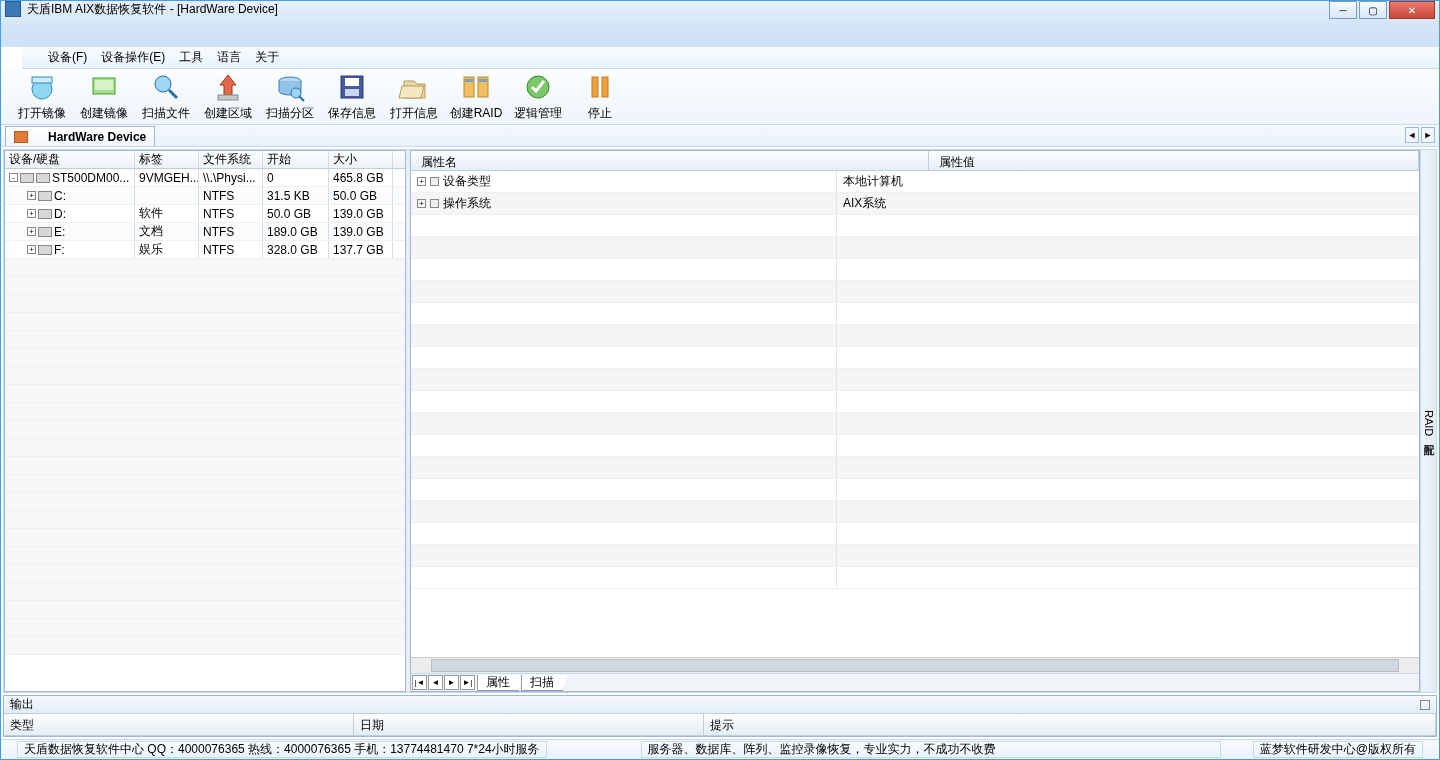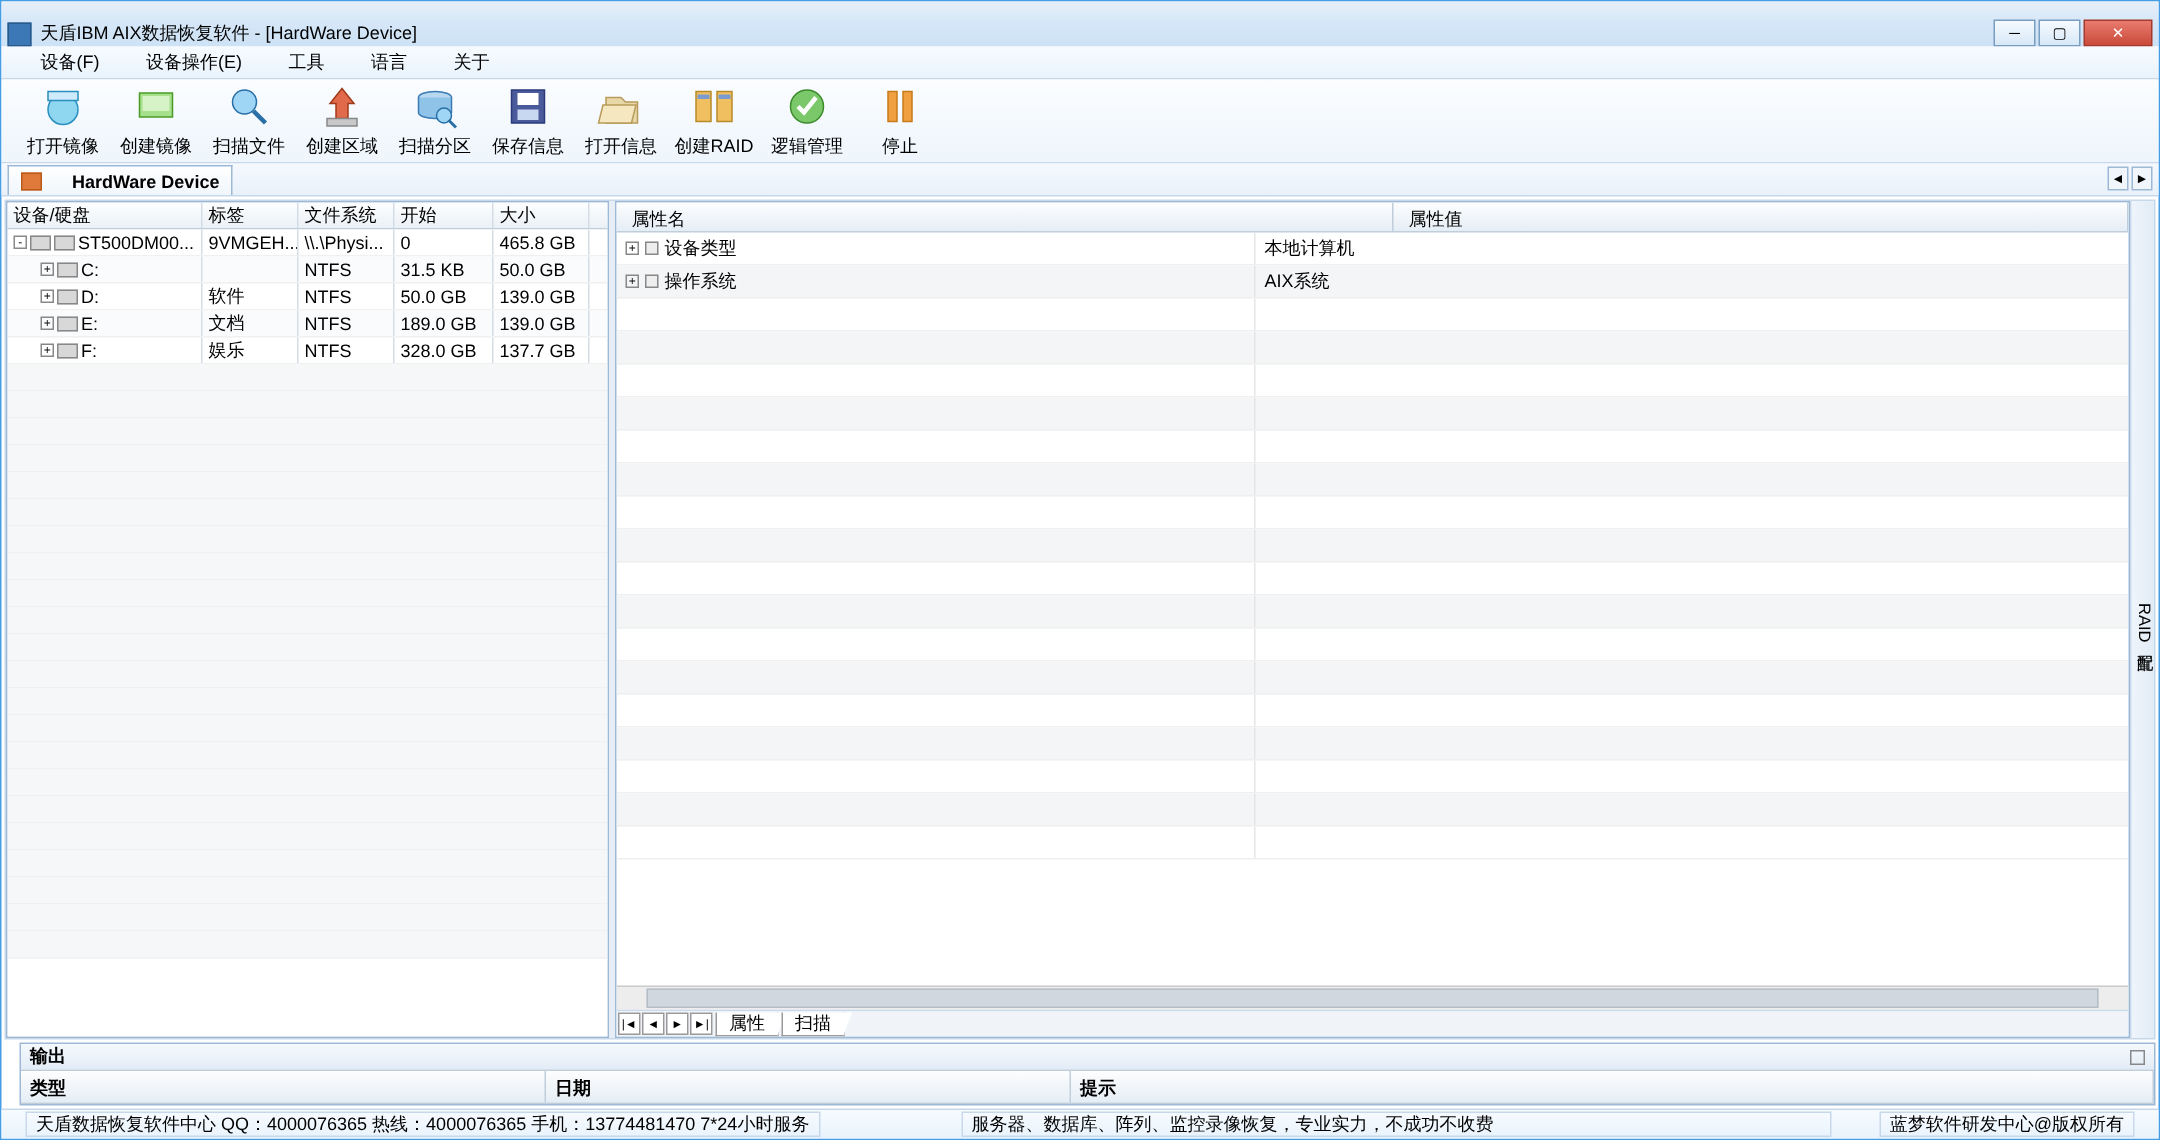--- a/index.html
+++ b/index.html
@@ -1,24 +1,24 @@
 <!DOCTYPE html>
 <html><head>
 <meta charset="utf-8">
 <style>
 * { box-sizing: border-box; margin: 0; padding: 0; font-family: "Microsoft YaHei", "SimSun", sans-serif; font-size: 12px; }
 body { background: #fff; overflow: hidden; }
 .window { width: 1440px; height: 760px; display: flex; flex-direction: column; border: 1px solid #459de6; }
-.titlebar { height: 30px; background: linear-gradient(#e6f0fa, #d4e6f7, #cde2f5); display: flex; align-items: flex-end; padding: 0 4px; color: #000; }
+.titlebar { height: 46px; background: linear-gradient(#e6f0fa, #d4e6f7, #cde2f5); display: flex; align-items: flex-start; padding: 0 4px; color: #000; }
 .titlebar .app-icon { width: 16px; height: 16px; margin-right: 6px; background:#3b78b5; border:1px solid #2a5a8a; }
 .titlebar .title { flex: 1; }
 .win-btns { display: flex; gap: 2px; }
 .win-btn { width: 28px; height: 18px; border: 1px solid #7a9ebf; background: linear-gradient(#f5faff,#d8e8f7); display: flex; align-items: center; justify-content: center; font-size: 10px; }
 .win-close { background: linear-gradient(#e97b6e,#c94a3a); border-color:#a43a2e; color:#fff; width:46px;}
-.menubar { height: 22px; background: linear-gradient(#f7fbff,#e9f3fc); border-bottom:1px solid #c7d8ea; display:flex; align-items:center; padding:0 26px; gap:31px; color:#000;}
+.menubar { height: 22px; background: linear-gradient(#f7fbff,#e9f3fc); border-bottom:1px solid #c7d8ea; display:flex; align-items:center; padding:0 26px; gap:14px; color:#000;margin-left:21px;}
 .menubar span { cursor: default; }
 .toolbar { height: 56px; background: linear-gradient(#fbfdff,#eef5fc); border-bottom:1px solid #c7d8ea; display:flex; align-items:center; padding: 2px 10px; gap:0;}
 .tb-btn { width:62px; height:52px; display:flex; flex-direction:column; align-items:center; justify-content:center; gap:2px; }
 .tb-btn .ico { width:32px; height:32px; display:flex; align-items:center; justify-content:center; }
 .tb-btn .lbl { font-size:12px; color:#000; white-space:nowrap;}
 .tabbar { height: 22px; background:linear-gradient(#f5f9fe,#e8f1fa); border-bottom:1px solid #c7d8ea; display:flex; align-items:flex-end; padding:0 4px; position:relative;}
 .tabbar .tab { height:20px; padding:2px 8px; border:1px solid #9db9d6; border-bottom:none; background:linear-gradient(#fff,#f0f6fc); display:flex; align-items:center; gap:20px; font-weight:bold;}
 .tabbar .tab .tabico { width:14px; height:12px; background:#e07a3a; border:1px solid #b85a1a;}
 .tabbar .nav-arrows { position:absolute; right:4px; top:2px; display:flex; gap:2px;}
 .tabbar .nav-arrows div { width:14px; height:16px; border:1px solid #9db9d6; background:#f0f6fc; font-size:9px; display:flex; align-items:center; justify-content:center;}
@@ -46,21 +46,21 @@
 .prop-row .pn{flex:1;padding:2px 6px;display:flex;align-items:center;gap:4px;}
 .prop-row .pv{width:583px;padding:2px 6px;display:flex;align-items:center;border-left:1px solid #e5e5e5;}
 .prop-row .exp{width:9px;height:9px;border:1px solid #888;font-size:8px;line-height:7px;text-align:center;display:inline-block;}
 .prop-scroll{height:16px;background:#ededed;border-top:1px solid #ccc;position:relative;}
 .prop-scroll .thumb{position:absolute;left:20px;right:20px;top:1px;bottom:1px;background:#d0d7de;border:1px solid #b5bec7;}
 .prop-tabs{height:18px;display:flex;align-items:center;background:#f0f4f9;border-top:1px solid #c7d8ea;}
 .prop-tabs .nav{width:15px;height:15px;background:#fff;border:1px solid #999;font-size:8px;display:flex;align-items:center;justify-content:center;margin-left:1px;}
 .prop-tabs .ptab{height:16px;padding:0 8px;border:1px solid #999;border-top:none;background:#fff;margin-left:2px;font-size:12px;display:flex;align-items:center;position:relative;}
 .prop-tabs .ptab::before{content:"";position:absolute;right:-6px;top:0;width:0;height:0;border-left:6px solid #fff;border-bottom:16px solid transparent;}
 .side-rail{width:16px;background:linear-gradient(90deg,#eef4fb,#e2ecf6);border-left:1px solid #c7d8ea;writing-mode:vertical-rl;text-align:center;padding-top:4px;font-size:11px;}
-.output-section{border:1px solid #9db9d6;margin:0 2px 2px 12px;display:flex;flex-direction:column;font-weight:bold;}
+.output-section{border:1px solid #9db9d6;margin:0 2px 2px 2px;display:flex;flex-direction:column;}
 .output-title{height:18px;background:linear-gradient(#f5f9fe,#e2ecf6);padding:1px 6px;border-bottom:1px solid #c0cedb;display:flex;justify-content:space-between;align-items:center;}
 .output-title .pin{width:10px;height:10px;border:1px solid #888;}
 .output-header{height:22px;background:linear-gradient(#fdfefe,#e5edf5);display:flex;border-bottom:1px solid #c0cedb;}
 .output-header .oh{padding:3px 6px;border-right:1px solid #c0cedb;}
 .oh1{width:350px;}.oh2{width:350px;}.oh3{flex:1;}
 .output-body{height:44px;overflow:auto;}
 .output-row{height:20px;display:flex;}
 .output-row .oc{padding:2px 6px;}
 .statusbar{height:20px;background:linear-gradient(#f7fbff,#e9f3fc);border-top:1px solid #c7d8ea;display:flex;align-items:center;font-size:12px;}
 .statusbar .cell{padding:1px 6px;border:1px solid #c7d8ea;margin:16px;height:17px;display:flex;align-items:center;}

